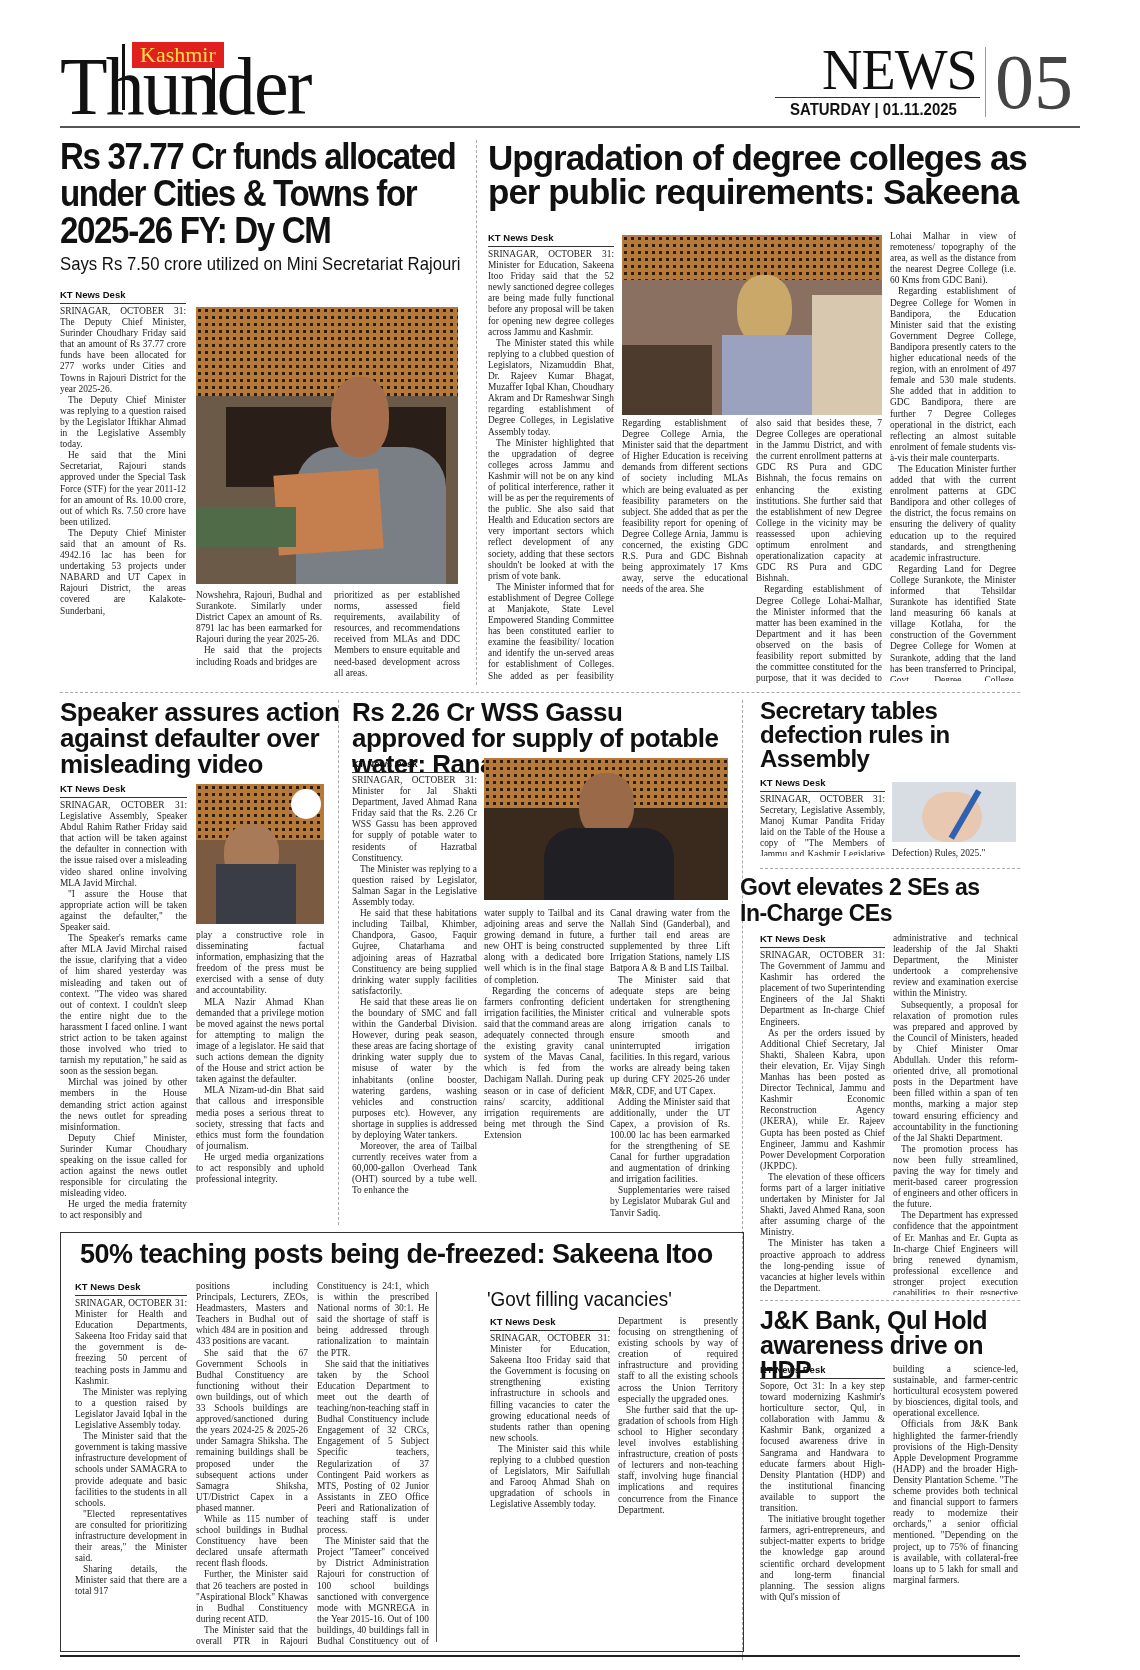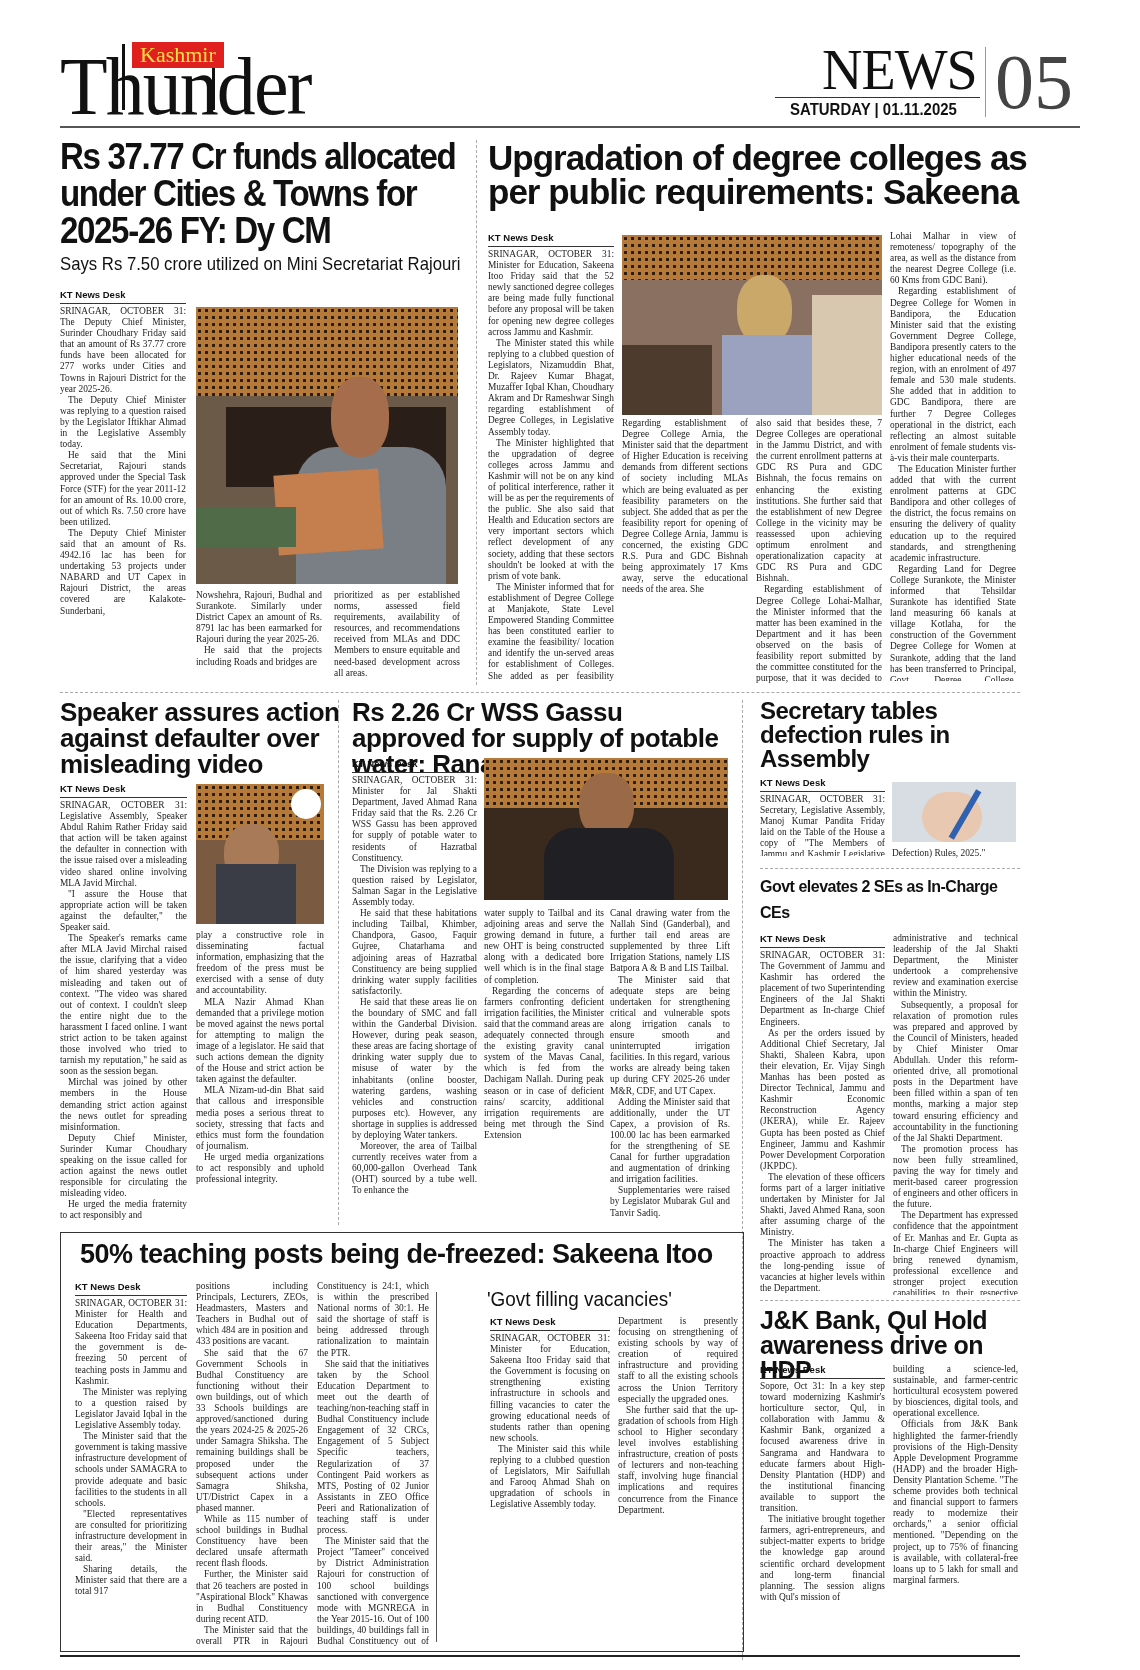--- a/index.html
+++ b/index.html
@@ -131,21 +131,21 @@
   </div>
 </div>
 
 <div class="vline" style="left:338px;top:700px;height:525px"></div>
 
 <div>
   <div class="abs h-serif" style="left:352px;top:699px;width:390px;font-size:26px;line-height:26px">Rs 2.26 Cr WSS Gassu approved for supply of potable water: Rana</div>
   <div class="abs byl" style="left:352px;top:758px;width:125px">KT News Desk</div>
   <div class="abs col" style="left:352px;top:775px;width:125px;height:445px">
     <p>SRINAGAR, OCTOBER 31: Minister for Jal Shakti Department, Javed Ahmad Rana Friday said that the Rs. 2.26 Cr WSS Gassu has been approved for supply of potable water to residents of Hazratbal Constituency.</p>
-      <p>The Division was replying to a question raised by Legislator, Salman Sagar in the Legislative Assembly today.</p>
+      <p>The Minister was replying to a question raised by Legislator, Salman Sagar in the Legislative Assembly today.</p>
       <p>He said that these habitations including Tailbal, Khimber, Chandpora, Gasoo, Faquir Gujree, Chatarhama and adjoining areas of Hazratbal Constituency are being supplied drinking water supply facilities satisfactorily.</p>
       <p>He said that these areas lie on the boundary of SMC and fall within the Ganderbal Division. However, during peak season, these areas are facing shortage of drinking water supply due to misuse of water by the inhabitants (online booster, watering gardens, washing vehicles and construction purposes etc). However, any shortage in supplies is addressed by deploying Water tankers.</p>
       <p>Moreover, the area of Tailbal currently receives water from a 60,000-gallon Overhead Tank (OHT) sourced by a tube well. To enhance the</p>
   </div>
   <div class="photo" style="left:484px;top:758px;width:244px;height:142px;background:#3a2a1e">
     <div class="dots" style="height:35%"></div>
     <div style="position:absolute;left:95px;top:15px;width:55px;height:65px;background:#9a6a48;border-radius:45%"></div>
     <div style="position:absolute;left:60px;top:70px;width:130px;height:72px;background:#1f1f24;border-radius:30px 30px 0 0"></div>
   </div>
   <div class="abs col" style="left:484px;top:908px;width:120px;height:312px">
@@ -173,21 +173,21 @@
     <div style="position:absolute;left:70px;top:5px;width:6px;height:55px;background:#3060b0;transform:rotate(30deg)"></div>
   </div>
   <div class="abs col" style="left:892px;top:848px;width:125px;height:14px">
     <p>Defection) Rules, 2025."</p>
   </div>
 </div>
 
 <div class="hline" style="left:760px;top:868px;width:260px"></div>
 
 <div>
-  <div class="abs h-serif" style="left:760px;top:874px;width:260px;font-size:16px;line-height:26px">Govt elevates 2 SEs as In-Charge CEs</div>
+  <div class="abs h-serif" style="left:740px;top:874px;width:260px;font-size:23px;line-height:26px">Govt elevates 2 SEs as In-Charge CEs</div>
   <div class="abs byl" style="left:760px;top:933px;width:125px">KT News Desk</div>
   <div class="abs col" style="left:760px;top:950px;width:125px;height:345px">
     <p>SRINAGAR, OCTOBER 31: The Government of Jammu and Kashmir has ordered the placement of two Superintending Engineers of the Jal Shakti Department as In-charge Chief Engineers.</p>
       <p>As per the orders issued by Additional Chief Secretary, Jal Shakti, Shaleen Kabra, upon their elevation, Er. Vijay Singh Manhas has been posted as Director Technical, Jammu and Kashmir Economic Reconstruction Agency (JKERA), while Er. Rajeev Gupta has been posted as Chief Engineer, Jammu and Kashmir Power Development Corporation (JKPDC).</p>
       <p>The elevation of these officers forms part of a larger initiative undertaken by Minister for Jal Shakti, Javed Ahmed Rana, soon after assuming charge of the Ministry.</p>
       <p>The Minister has taken a proactive approach to address the long-pending issue of vacancies at higher levels within the Department.</p>
       <p>Recognizing the critical need to strengthen the</p>
   </div>
   <div class="abs col" style="left:893px;top:933px;width:125px;height:362px">
     <p>administrative and technical leadership of the Jal Shakti Department, the Minister undertook a comprehensive review and examination exercise within the Ministry.</p>

